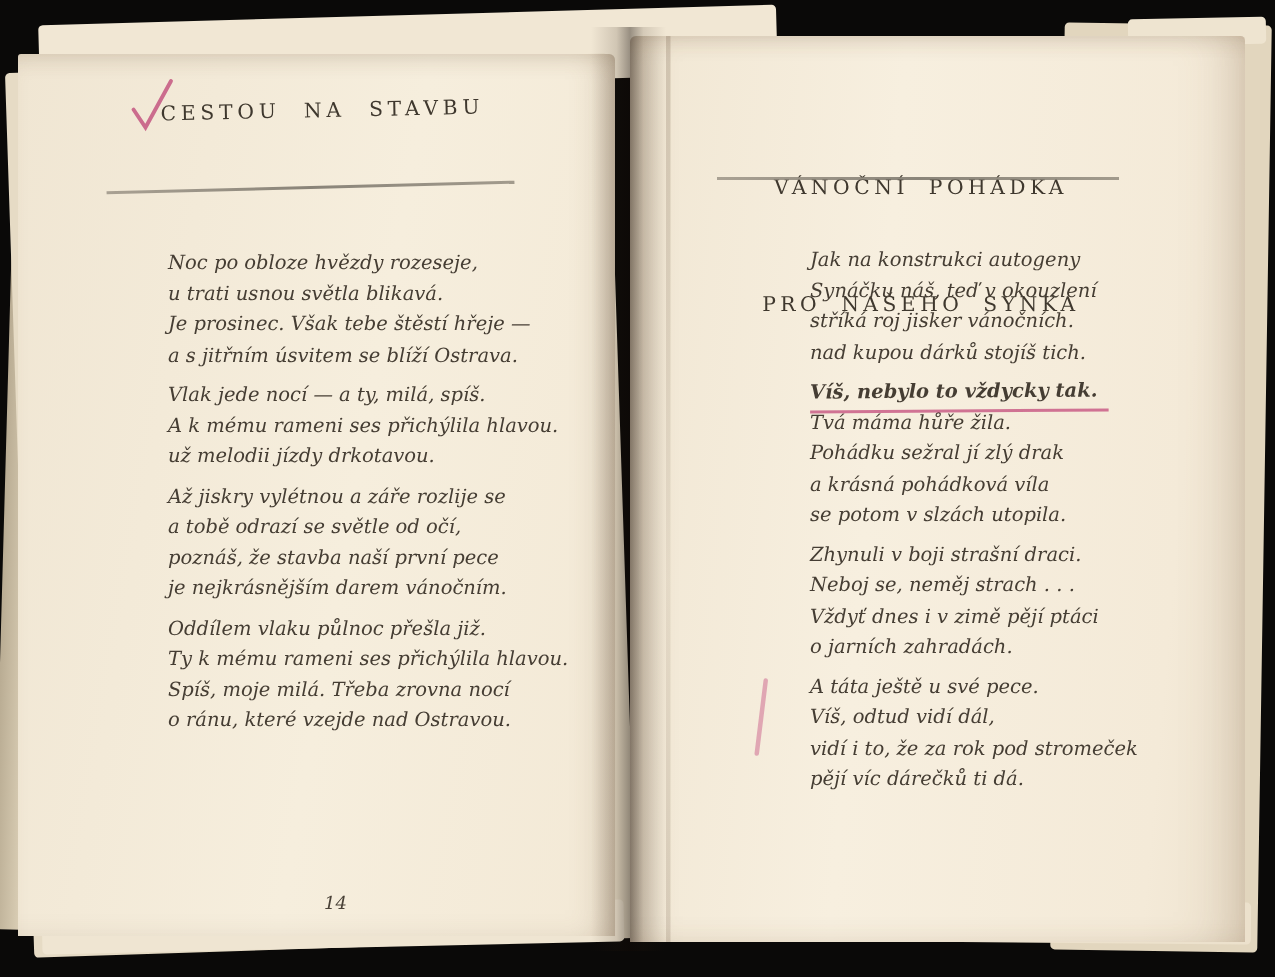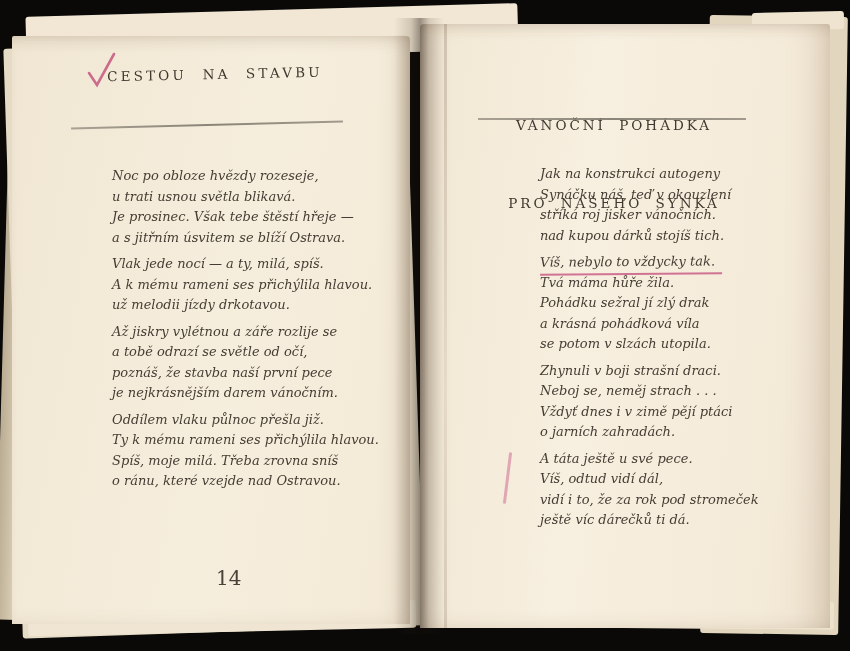--- a/index.html
+++ b/index.html
@@ -43,23 +43,23 @@
   .rule{position:absolute;height:2px;background:linear-gradient(90deg,#978f82,#6f6a60 50%,#8d8679);opacity:.8;}
   .l-rule{left:59px;top:88px;width:272px;transform:rotate(-1.5deg);}
   .r-rule{left:58px;top:94px;width:268px;}
 
   .poem{position:absolute;color:#453d33;font-style:italic;font-size:13px;}
   .l-poem{left:100px;top:130px;}
   .r-poem{left:101px;top:140px;margin-left:19px;}
   .stanza{margin:0 0 6px 0;}
   .line{line-height:20.5px;white-space:pre;}
   .line.underlined{display:inline-block;border-bottom:2px solid rgba(199,84,129,.8);
-      padding-right:7px;margin-bottom:-2px;transform:rotate(-0.4deg);}
+      padding-right:7px;margin-bottom:-2px;transform:rotate(-0.4deg);font-weight:bold;}
 
-  .page-number{position:absolute;left:204px;top:530px;color:#4a4238;font-size:20px;}
+  .page-number{position:absolute;left:204px;top:559px;color:#4a4238;font-style:italic;font-size:12px;}
 
   
   .checkmark{position:absolute;left:72px;top:14px;opacity:.9;}
   .margin-mark{position:absolute;left:86px;top:428px;width:2.5px;height:52px;
       background:rgba(205,110,145,.55);transform:rotate(7deg);border-radius:2px;}
 </style>
 </head>
 <body>
 
 <div class="shot">
@@ -97,21 +97,21 @@
       </div>
       <div class="stanza">
         <div class="line">Až jiskry vylétnou a záře rozlije se</div>
         <div class="line">a tobě odrazí se světle od očí,</div>
         <div class="line">poznáš, že stavba naší první pece</div>
         <div class="line">je nejkrásnějším darem vánočním.</div>
       </div>
       <div class="stanza">
         <div class="line">Oddílem vlaku půlnoc přešla již.</div>
         <div class="line">Ty k mému rameni ses přichýlila hlavou.</div>
-        <div class="line">Spíš, moje milá. Třeba zrovna sníš</div>
+        <div class="line">Spíš, moje milá. Třeba zrovna nocí</div>
         <div class="line">o ránu, které vzejde nad Ostravou.</div>
       </div>
     </div>
 
     <div class="page-number">14</div>
   </div>
 
   <div class="page page-right">
     <div class="crease"></div>
 
@@ -138,21 +138,21 @@
       <div class="stanza">
         <div class="line">Zhynuli v boji strašní draci.</div>
         <div class="line">Neboj se, neměj strach . . .</div>
         <div class="line">Vždyť dnes i v zimě pějí ptáci</div>
         <div class="line">o jarních zahradách.</div>
       </div>
       <div class="stanza">
         <div class="line">A táta ještě u své pece.</div>
         <div class="line">Víš, odtud vidí dál,</div>
         <div class="line">vidí i to, že za rok pod stromeček</div>
-        <div class="line">ještě víc dárečků ti dá.</div>
+        <div class="line">pějí víc dárečků ti dá.</div>
       </div>
     </div>
 
     <div class="margin-mark"></div>
   </div>
 
   <div class="gutter-shadow"></div>
 </div>
 
 </body></html>

